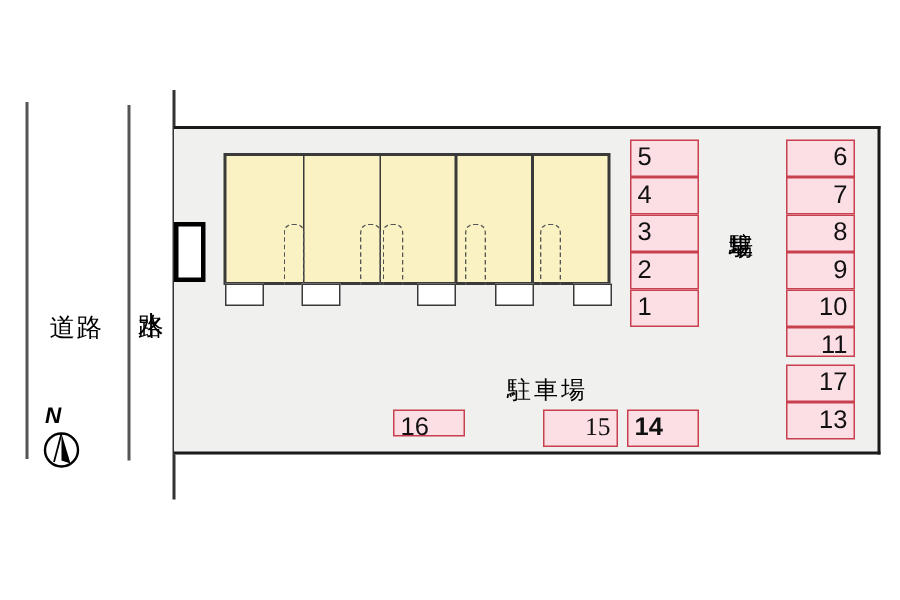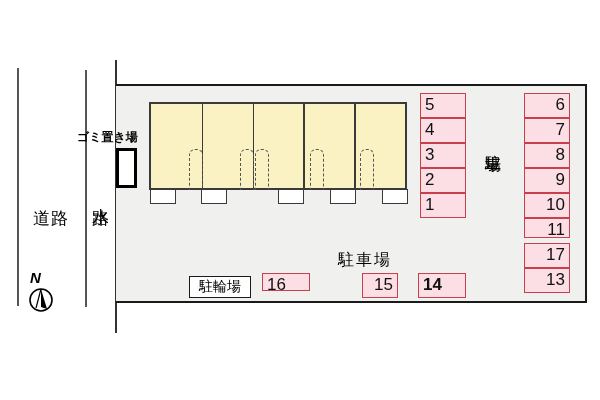--- a/index.html
+++ b/index.html
@@ -56,47 +56,45 @@
       <div class="door" style="position: absolute; left: 209px; top: 45px; width: 14px; height: 41px;"></div>
     </div>
   <div id="porches">
       <div class="porch" style="left: 150px; top: 189px; width: 26px;"></div>
       <div class="porch" style="left: 201px; top: 189px; width: 26px;"></div>
       <div class="porch" style="left: 278px; top: 189px; width: 26px;"></div>
       <div class="porch" style="left: 330px; top: 189px; width: 26px;"></div>
       <div class="porch" style="left: 382px; top: 189px; width: 26px;"></div>
     </div>
 
-  <div class="lbl lbl-garbage">ゴミ置き場</div>
   <div class="garbage-box"></div>
 
   <div id="spots">
       <div class="spot left" style="left: 420px; top: 93px; width: 46px; height: 25px;">5</div>
       <div class="spot left" style="left: 420px; top: 118px; width: 46px; height: 25px;">4</div>
       <div class="spot left" style="left: 420px; top: 143px; width: 46px; height: 25px;">3</div>
       <div class="spot left" style="left: 420px; top: 168px; width: 46px; height: 25px;">2</div>
       <div class="spot left" style="left: 420px; top: 193px; width: 46px; height: 25px;">1</div>
       <div class="spot right" style="left: 524px; top: 93px; width: 46px; height: 25px;">6</div>
       <div class="spot right" style="left: 524px; top: 118px; width: 46px; height: 25px;">7</div>
       <div class="spot right" style="left: 524px; top: 143px; width: 46px; height: 25px;">8</div>
       <div class="spot right" style="left: 524px; top: 168px; width: 46px; height: 25px;">9</div>
       <div class="spot right" style="left: 524px; top: 193px; width: 46px; height: 25px;">10</div>
       <div class="spot right" style="left: 524px; top: 218px; width: 46px; height: 20px;">11</div>
       <div class="spot right" style="left: 524px; top: 243px; width: 46px; height: 25px;">17</div>
       <div class="spot right" style="left: 524px; top: 268px; width: 46px; height: 25px; padding-left: 16px;">13</div>
       <div class="spot left" style="left: 262px; top: 273px; width: 48px; height: 18px;">16</div>
-      <div class="spot right" style="left: 362px; top: 273px; width: 36px; height: 25px;">15</div>
+      <div class="spot right" style="left: 362px; top: 273px; width: 50px; height: 25px; font-family: Liberation Serif, serif;">15</div>
       <div class="spot left" style="left: 418px; top: 273px; width: 48px; height: 25px; font-weight: bold;">14</div>
     </div>
 
   <div class="lbl lbl-road">道路</div>
   <div class="lbl lbl-water">水路</div>
   <div class="lbl lbl-parking-v">駐車場</div>
   <div class="lbl lbl-parking-h">駐車場</div>
-  <div class="bicycle-label">駐輪場</div>
 
   <div class="north-n">N</div>
   <svg class="compass-svg" width="26" height="26" viewBox="0 0 26 26">
     <circle cx="13" cy="13" r="11" fill="#ffffff" stroke="#000" stroke-width="1.6"></circle>
     <polygon points="13,2 19,22 13,20" fill="#000"></polygon>
     <line x1="13" y1="2" x2="8" y2="21" stroke="#000" stroke-width="1.2"></line>
   </svg>
 
 </div>
 

